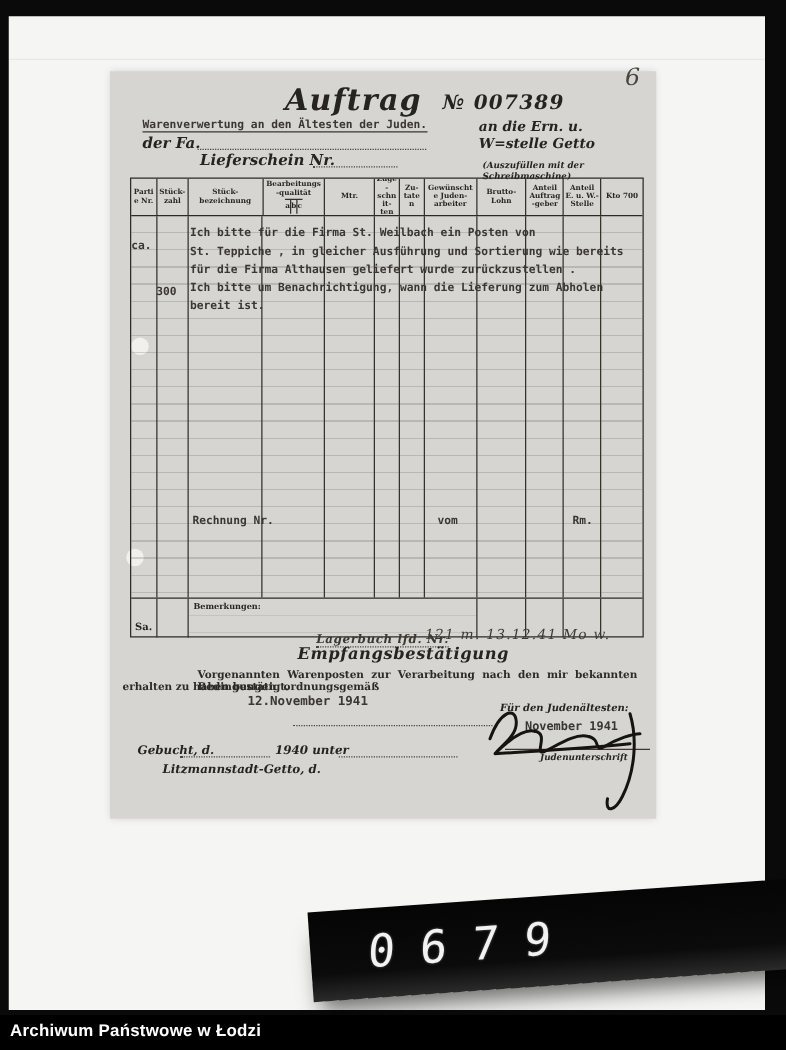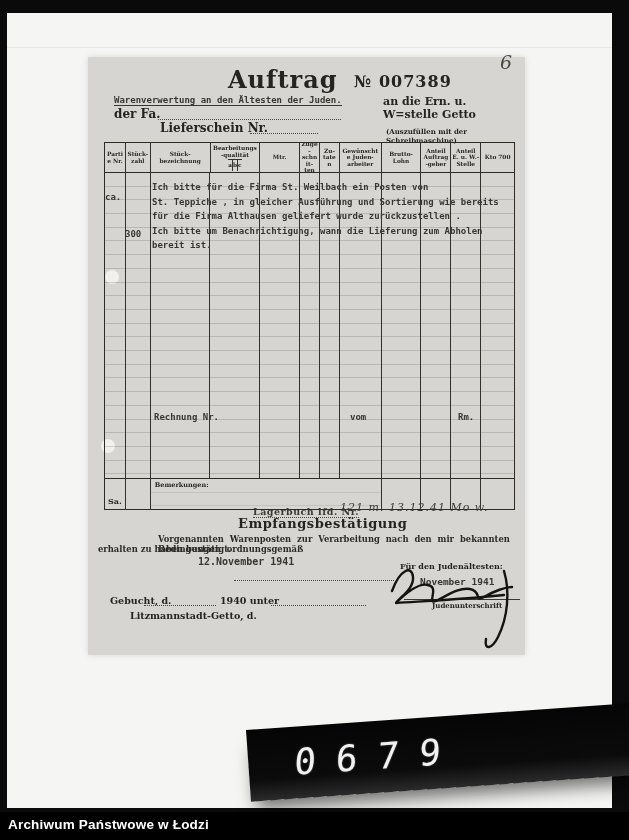--- a/index.html
+++ b/index.html
@@ -16,21 +16,21 @@
   .photo-fold{position:absolute;left:0;top:34px;width:100%;height:1px;background:rgba(0,0,0,.05);}
   
   .doc{
     position:absolute;left:81px;top:44px;width:437px;height:598px;
     background:#d7d5d1;
     box-shadow:0 0 6px rgba(0,0,0,.12);
     color:#2f2c28;
   }
   .abs{position:absolute;}
   .hole{position:absolute;width:14px;height:14px;border-radius:50%;background:#f1f0ec;}
-  .fraktur{font-family:"DejaVu Serif", serif;font-weight:bold;color:#262320;}
+  .fraktur{font-family:"DejaVu Serif", serif;font-weight:bold;color:#262320;font-style:italic;}
   .typed{font-family:"DejaVu Sans Mono", monospace;color:#3a3631;}
   .hand{font-family:"DejaVu Serif", serif;font-style:italic;color:#3d3a35;}
   .dotline{border-bottom:1px dotted #4a463f;height:10px;}
   .solidline{border-bottom:1px solid #3c3831;height:10px;}
 
   .doc-title{font-size:24px;letter-spacing:1px;}
   .doc-no{font-size:16px;letter-spacing:1px;}
   .typed-head{font-size:9px;font-weight:bold;border-bottom:1px solid #3a3631;letter-spacing:0;}
 
   

